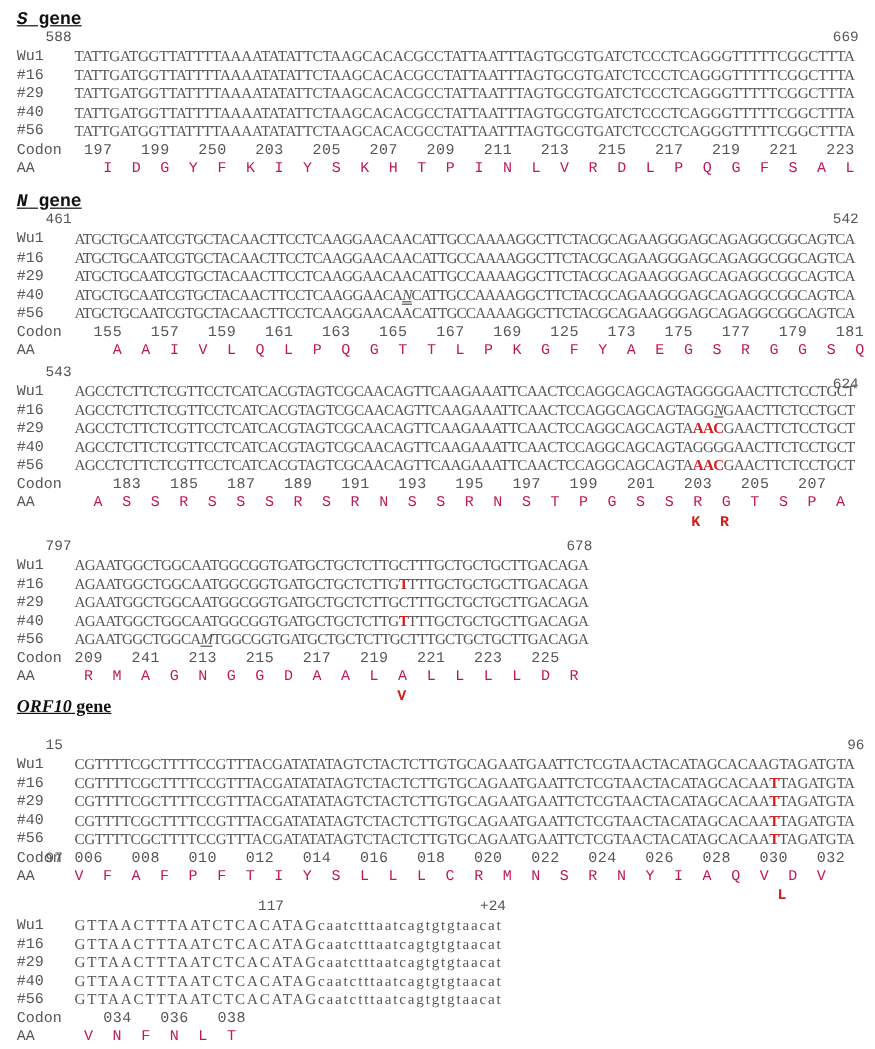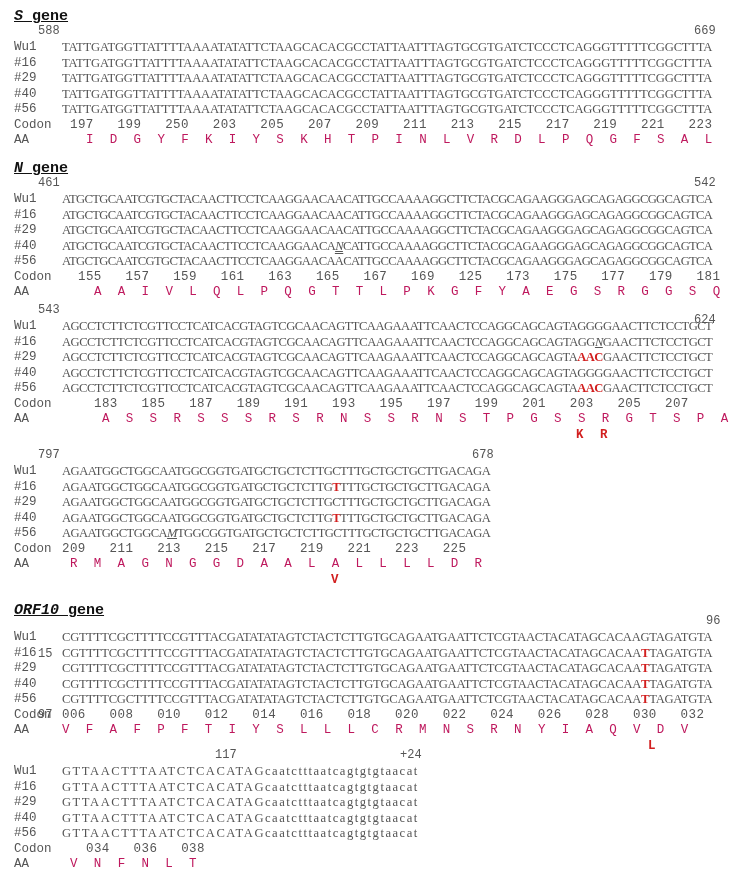--- a/index.html
+++ b/index.html
@@ -47,39 +47,39 @@
     </div>
     <div>
       <div class="pos" style="top: 303px; left: 38px;">543</div>
       <div class="pos" style="top: 313px; left: 694px;">624</div>
       <div class="row" style="top: 319px;"><span class="lab">Wu1</span><span class="seq" style="letter-spacing: -0.535244px;">AGCCTCTTCTCGTTCCTCATCACGTAGTCGCAACAGTTCAAGAAATTCAACTCCAGGCAGCAGTAGGGGAACTTCTCCTGCT</span></div>
       <div class="row" style="top: 334.5px;"><span class="lab">#16</span><span class="seq" style="letter-spacing: -0.52686px;">AGCCTCTTCTCGTTCCTCATCACGTAGTCGCAACAGTTCAAGAAATTCAACTCCAGGCAGCAGTAGG<u>N</u>GAACTTCTCCTGCT</span></div>
       <div class="row" style="top: 350px;"><span class="lab">#29</span><span class="seq" style="letter-spacing: -0.535434px;">AGCCTCTTCTCGTTCCTCATCACGTAGTCGCAACAGTTCAAGAAATTCAACTCCAGGCAGCAGTA<b>AAC</b>GAACTTCTCCTGCT</span></div>
       <div class="row" style="top: 365.5px;"><span class="lab">#40</span><span class="seq" style="letter-spacing: -0.535244px;">AGCCTCTTCTCGTTCCTCATCACGTAGTCGCAACAGTTCAAGAAATTCAACTCCAGGCAGCAGTAGGGGAACTTCTCCTGCT</span></div>
       <div class="row" style="top: 381px;"><span class="lab">#56</span><span class="seq" style="letter-spacing: -0.535434px;">AGCCTCTTCTCGTTCCTCATCACGTAGTCGCAACAGTTCAAGAAATTCAACTCCAGGCAGCAGTA<b>AAC</b>GAACTTCTCCTGCT</span></div>
       <div class="row" style="top: 396.5px;"><span class="lab">Codon</span><span class="num" style="left: 80px; letter-spacing: 0.42875px;">183   185   187   189   191   193   195   197   199   201   203   205   207</span></div>
-      <div class="row" style="top: 412px;"><span class="lab">AA</span><span class="aa" style="left: 64px; letter-spacing: 0.430425px; margin-left: 24px;">A  S  S  R  S  S  S  R  S  R  N  S  S  R  N  S  T  P  G  S  S  R  G  T  S  P  A</span></div>
+      <div class="row" style="top: 412px;"><span class="lab">AA</span><span class="aa" style="left: 64px; letter-spacing: 0.430425px;">A  S  S  R  S  S  S  R  S  R  N  S  S  R  N  S  T  P  G  S  S  R  G  T  S  P  A</span></div>
       <div class="mut" style="top: 427.5px; left: 576px;">K</div>
       <div class="mut" style="top: 427.5px; left: 600px;">R</div>
     </div>
     <div>
       <div class="pos" style="top: 448px; left: 38px;">797</div>
       <div class="pos" style="top: 448px; left: 472px;">678</div>
       <div class="row" style="top: 464px;"><span class="lab">Wu1</span><span class="seq" style="letter-spacing: -0.530417px;">AGAATGGCTGGCAATGGCGGTGATGCTGCTCTTGCTTTGCTGCTGCTTGACAGA</span></div>
       <div class="row" style="top: 479.5px;"><span class="lab">#16</span><span class="seq" style="letter-spacing: -0.530706px;">AGAATGGCTGGCAATGGCGGTGATGCTGCTCTTG<b>T</b>TTTGCTGCTGCTTGACAGA</span></div>
       <div class="row" style="top: 495px;"><span class="lab">#29</span><span class="seq" style="letter-spacing: -0.530417px;">AGAATGGCTGGCAATGGCGGTGATGCTGCTCTTGCTTTGCTGCTGCTTGACAGA</span></div>
       <div class="row" style="top: 510.5px;"><span class="lab">#40</span><span class="seq" style="letter-spacing: -0.530706px;">AGAATGGCTGGCAATGGCGGTGATGCTGCTCTTG<b>T</b>TTTGCTGCTGCTTGACAGA</span></div>
       <div class="row" style="top: 526px;"><span class="lab">#56</span><span class="seq" style="letter-spacing: -0.582211px;">AGAATGGCTGGCA<u>M</u>TGGCGGTGATGCTGCTCTTGCTTTGCTGCTGCTTGACAGA</span></div>
-      <div class="row" style="top: 541.5px;"><span class="lab">Codon</span><span class="num" style="left: 48px; letter-spacing: 0.428775px;">209   211   213   215   217   219   221   223   225</span></div>
+      <div class="row" style="top: 541.5px;"><span class="lab">Codon</span><span class="num" style="left: 48px; letter-spacing: 0.428775px;">209   241   213   215   217   219   221   223   225</span></div>
       <div class="row" style="top: 557px;"><span class="lab">AA</span><span class="aa" style="left: 56px; letter-spacing: 0.43114px;">R  M  A  G  N  G  G  D  A  A  L  A  L  L  L  L  D  R</span></div>
       <div class="mut" style="top: 572.5px; left: 331px;">V</div>
     </div>
     <div>
-      <div class="title" style="top: 602px;"><i>ORF10</i> gene</div>
-      <div class="pos" style="top: 614px; left: 38px; margin-top: 33px;">15</div>
+      <div class="title" style="top: 581px; font-family: Liberation Serif, serif;"><i>ORF10</i> gene</div>
+      <div class="pos" style="top: 614px; left: 38px;">15</div>
       <div class="pos" style="top: 614px; left: 706px;">96</div>
       <div class="row" style="top: 630px;"><span class="lab">Wu1</span><span class="seq" style="letter-spacing: -0.274192px;">CGTTTTCGCTTTTCCGTTTACGATATATAGTCTACTCTTGTGCAGAATGAATTCTCGTAACTACATAGCACAAGTAGATGTA</span></div>
       <div class="row" style="top: 645.5px;"><span class="lab">#16</span><span class="seq" style="letter-spacing: -0.265808px;">CGTTTTCGCTTTTCCGTTTACGATATATAGTCTACTCTTGTGCAGAATGAATTCTCGTAACTACATAGCACAA<b>T</b>TAGATGTA</span></div>
       <div class="row" style="top: 661px;"><span class="lab">#29</span><span class="seq" style="letter-spacing: -0.265808px;">CGTTTTCGCTTTTCCGTTTACGATATATAGTCTACTCTTGTGCAGAATGAATTCTCGTAACTACATAGCACAA<b>T</b>TAGATGTA</span></div>
       <div class="row" style="top: 676.5px;"><span class="lab">#40</span><span class="seq" style="letter-spacing: -0.265808px;">CGTTTTCGCTTTTCCGTTTACGATATATAGTCTACTCTTGTGCAGAATGAATTCTCGTAACTACATAGCACAA<b>T</b>TAGATGTA</span></div>
       <div class="row" style="top: 692px;"><span class="lab">#56</span><span class="seq" style="letter-spacing: -0.265808px;">CGTTTTCGCTTTTCCGTTTACGATATATAGTCTACTCTTGTGCAGAATGAATTCTCGTAACTACATAGCACAA<b>T</b>TAGATGTA</span></div>
       <div class="row" style="top: 707.5px;"><span class="lab">Codon</span><span class="num" style="left: 48px; letter-spacing: 0.42865px;">006   008   010   012   014   016   018   020   022   024   026   028   030   032</span></div>
       <div class="row" style="top: 723px;"><span class="lab">AA</span><span class="aa" style="left: 48px; letter-spacing: 0.430425px;">V  F  A  F  P  F  T  I  Y  S  L  L  L  C  R  M  N  S  R  N  Y  I  A  Q  V  D  V</span></div>
       <div class="mut" style="top: 738.5px; left: 648px;">L</div>
     </div>

